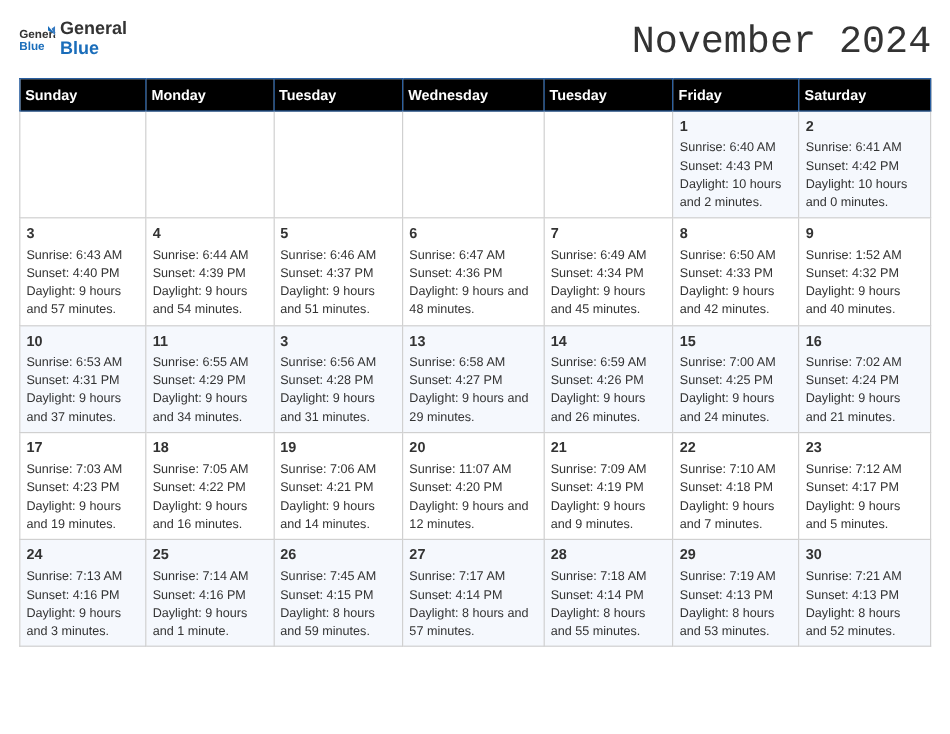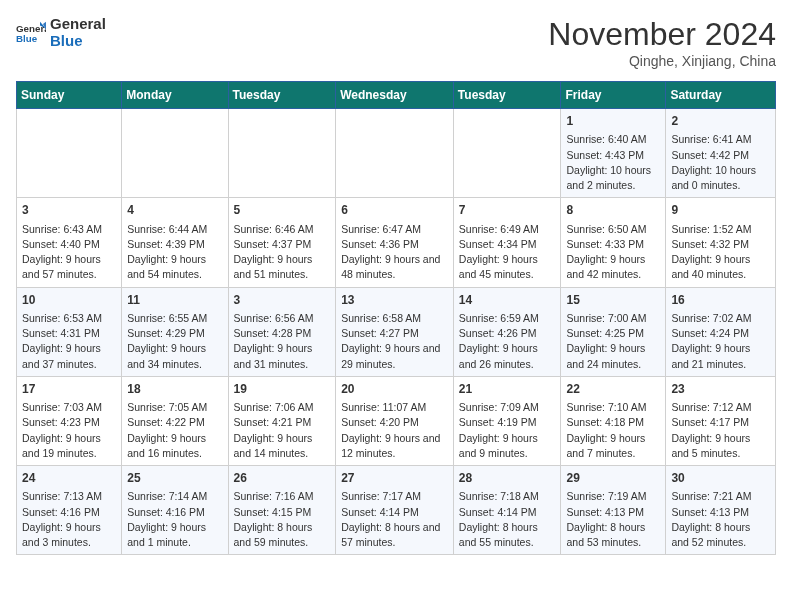--- a/index.html
+++ b/index.html
@@ -18,37 +18,37 @@
     }
     .logo {
       display: flex;
       align-items: center;
       gap: 4px;
     }
     .logo-icon {
       width: 30px;
       height: 30px;
     }
-    .title-block { text-align: right; }
+    .title-block { text-align: left; font-family: Liberation Mono, monospace; }
     .month-title {
       font-size: 32px;
       font-weight: 300;
       color: #333;
     }
     .location {
       font-size: 14px;
       color: #555;
     }
     table {
       width: 100%;
       border-collapse: collapse;
       font-size: 10.5px;
     }
     thead tr {
-      background: #0f766e;
+      background: #000000;
       color: #fff;
     }
     thead th {
       padding: 6px 4px;
       text-align: left;
       font-weight: 600;
       font-size: 12px;
       border: 1px solid #2a5fa0;
     }
     tbody tr {
@@ -87,21 +87,20 @@
       <polygon points="32,5 40,14 32,10" fill="#1a6dba"></polygon>
       <polygon points="36,8 40,5 40,16" fill="#3579c1"></polygon>
     </svg>
     <div>
       <div style="font-size:15px;font-weight:bold;color:#333;line-height:1.1">General</div>
       <div style="font-size:15px;font-weight:bold;color:#1a6dba;line-height:1.1">Blue</div>
     </div>
   </div>
   <div class="title-block">
     <div class="month-title">November 2024</div>
-    <div class="location">Qinghe, Xinjiang, China</div>
   </div>
 </div>
 
 <table>
   <thead>
     <tr>
     <th>Sunday</th>
         <th>Monday</th>
         <th>Tuesday</th>
         <th>Wednesday</th>
@@ -270,21 +269,21 @@
           <div>Daylight: 9 hours and 3 minutes.</div>
         </td>
         <td>
           <span class="day-num">25</span>
           <div>Sunrise: 7:14 AM</div>
           <div>Sunset: 4:16 PM</div>
           <div>Daylight: 9 hours and 1 minute.</div>
         </td>
         <td>
           <span class="day-num">26</span>
-          <div>Sunrise: 7:16 AM</div>
+          <div>Sunrise: 7:45 AM</div>
           <div>Sunset: 4:15 PM</div>
           <div>Daylight: 8 hours and 59 minutes.</div>
         </td>
         <td>
           <span class="day-num">27</span>
           <div>Sunrise: 7:17 AM</div>
           <div>Sunset: 4:14 PM</div>
           <div>Daylight: 8 hours and 57 minutes.</div>
         </td>
         <td>

